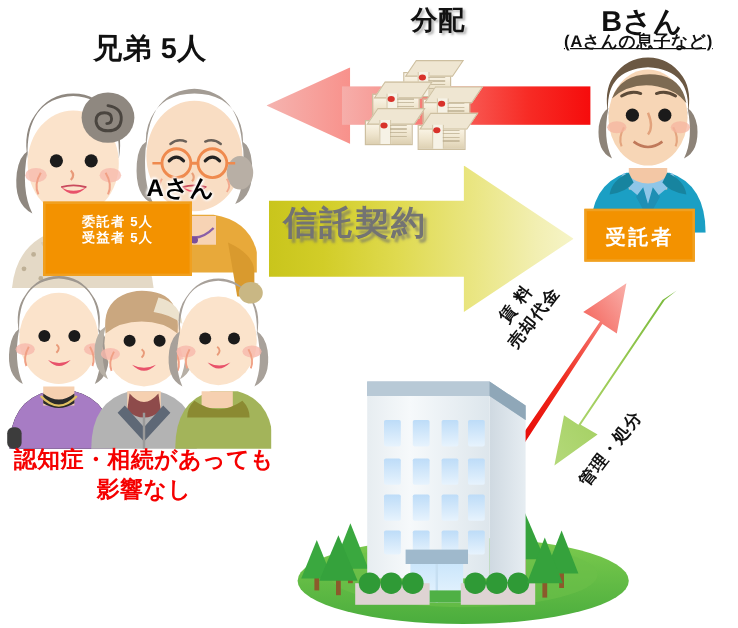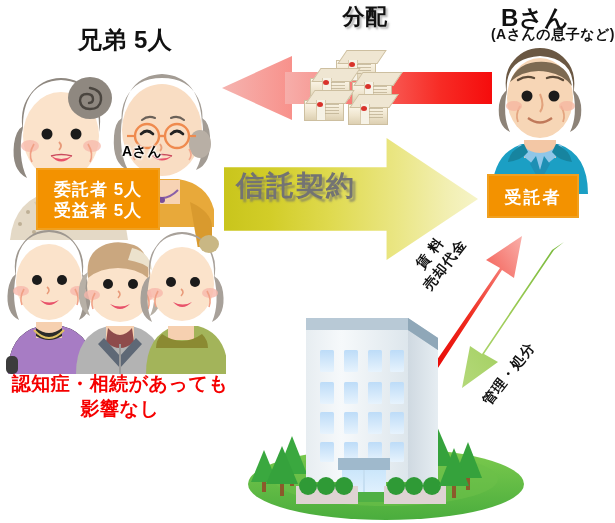--- a/index.html
+++ b/index.html
@@ -16,25 +16,25 @@
   .ctr{text-align:center;}
   .nosel{user-select:none;}
 
   
   .hdg{
     position:absolute;color:#111;font-weight:bold;
     letter-spacing:.5px;white-space:nowrap;
   }
   #siblings-title{left:0;top:24px;width:250px;text-align:center;font-size:24px;}
   #bsan-title{left:455px;top:2px;width:160px;text-align:center;font-size:24px;}
-  #bsan-sub{left:449px;top:26px;width:166px;text-align:right;font-size:14px;font-weight:bold;}
+  #bsan-sub{left:449px;top:26px;width:166px;text-align:center;font-size:14px;font-weight:bold;text-decoration:underline;}
 
   
   #asan-label{
-    left:122px;top:143px;font-size:14px;font-weight:bold;color:#000;
+    left:122px;top:143px;font-size:20px;font-weight:bold;color:#000;
     text-shadow:0 0 3px #fff,0 0 3px #fff,1px 1px 2px #fff,-1px -1px 2px #fff;
   }
   #arrow-red-head{
     left:222px;top:56px;width:70px;height:64px;
     background:linear-gradient(to left,#f8918b 0%,#f5b4b0 100%);
     -webkit-clip-path:polygon(100% 0%,100% 100%,0% 50%);
     clip-path:polygon(100% 0%,100% 100%,0% 50%);
   }
   #arrow-red-body{
     left:285px;top:72px;width:207px;height:32px;
@@ -84,21 +84,21 @@
     font-size:28px;font-weight:bold;color:#737373;letter-spacing:2px;
     text-shadow:3px 3px 2px rgba(110,110,110,.6);
   }
 
   
   .obox{
     position:absolute;background:#f39200;border:2px solid #f0a020;
     color:#fff;font-weight:bold;text-align:center;line-height:1.25;
     box-sizing:border-box;
   }
-  #box-settlor{left:36px;top:168px;width:124px;height:62px;font-size:17px;padding-top:9px;letter-spacing:1px;}
+  #box-settlor{left:36px;top:168px;width:124px;height:62px;font-size:11px;padding-top:9px;letter-spacing:1px;}
   #box-trustee{left:487px;top:174px;width:92px;height:44px;font-size:17px;padding-top:11px;letter-spacing:2px;}
 
   
   .diag{position:absolute;}
   #diag-red{left:418px;top:232px;width:108px;height:152px;}
   #diag-green{left:450px;top:238px;width:120px;height:162px;}
   .diag-lbl{
     position:absolute;color:#111;font-weight:bold;white-space:nowrap;
     text-shadow:0 0 3px #fff,0 0 3px #fff,0 0 2px #fff;
   }

